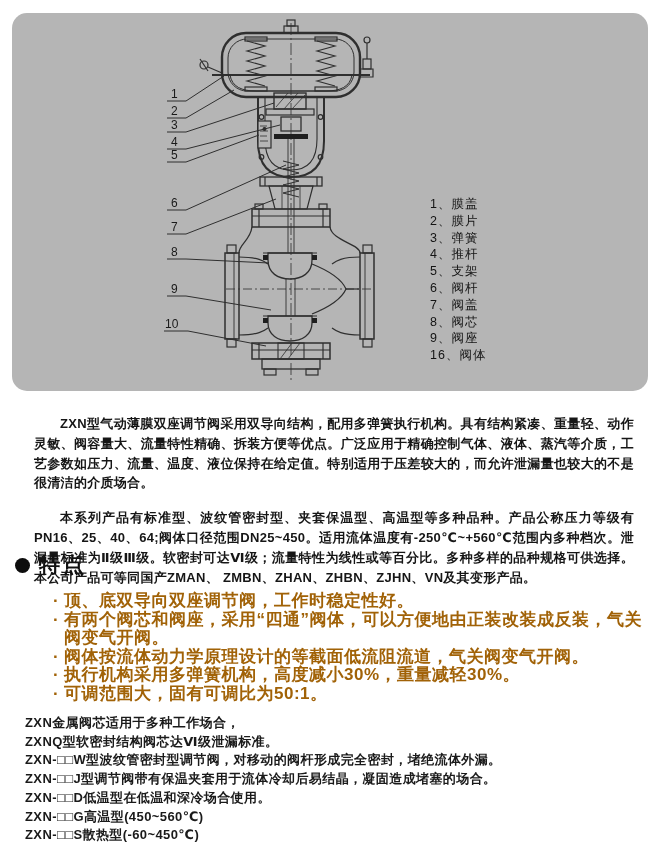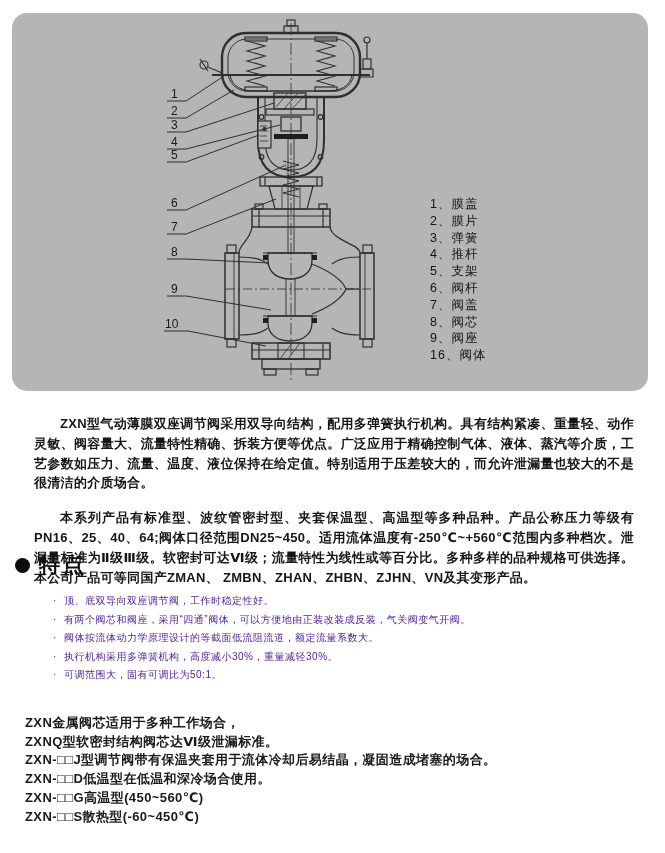--- a/index.html
+++ b/index.html
@@ -32,22 +32,22 @@
   }
   .intro p { margin:15px; text-indent:2em; }
 
   
   .features { position:absolute; left:15px; top:551px; right:16px; }
   .features-heading { display:flex; align-items:center; gap:9px; }
   .dot { width:15px; height:15px; border-radius:50%; background:#0d0d0d; flex:0 0 auto; }
   .heading-text { font-size:21px; font-weight:bold; letter-spacing:3px; color:#111; }
   .features-list {
     list-style:none; margin:13px 0 0 38px; padding:0;
-    font-size:10px; font-weight:normal; line-height:18.6px;
-    letter-spacing:0.5px; color:#4c1d95;
+    font-size:17px; font-weight:bold; line-height:18.6px;
+    letter-spacing:0.5px; color:#a16207;
   }
   .features-list li { position:relative; padding-left:11px; }
   .features-list li::before { content:"·"; position:absolute; left:0; top:0; }
 
   
   .models {
     position:absolute; left:25px; top:714px; right:16px;
     font-size:13px; font-weight:bold; line-height:18.7px;
     letter-spacing:0.4px; color:#1a1a1a;
   }
@@ -216,28 +216,29 @@
   </div>
 
   <div class="features">
     <div class="features-heading">
       <span class="dot"></span>
       <span class="heading-text">特点</span>
     </div>
     <ul class="features-list">
       <li>顶、底双导向双座调节阀，工作时稳定性好。</li>
       <li>有两个阀芯和阀座，采用“四通”阀体，可以方便地由正装改装成反装，气关阀变气开阀。</li>
-      <li>阀体按流体动力学原理设计的等截面低流阻流道，额定流量系数大。</li>
+      <li>阀体按流体动力学原理设计的等截面低流阻流道，气关阀变气开阀。</li>
       <li>执行机构采用多弹簧机构，高度减小30%，重量减轻30%。</li>
       <li>可调范围大，固有可调比为50:1。</li>
     </ul>
   </div>
 
   <div class="models">
     <div class="model-line">ZXN金属阀芯适用于多种工作场合，</div>
     <div class="model-line">ZXNQ型软密封结构阀芯达Ⅵ级泄漏标准。</div>
+    <div class="model-line">ZXN-□□W型波纹管密封型调节阀，对移动的阀杆形成完全密封，堵绝流体外漏。</div>
     <div class="model-line">ZXN-□□J型调节阀带有保温夹套用于流体冷却后易结晶，凝固造成堵塞的场合。</div>
     <div class="model-line">ZXN-□□D低温型在低温和深冷场合使用。</div>
     <div class="model-line">ZXN-□□G高温型(450~560℃)</div>
     <div class="model-line">ZXN-□□S散热型(-60~450℃)</div>
   </div>
 
 </div>
 
 </body></html>

